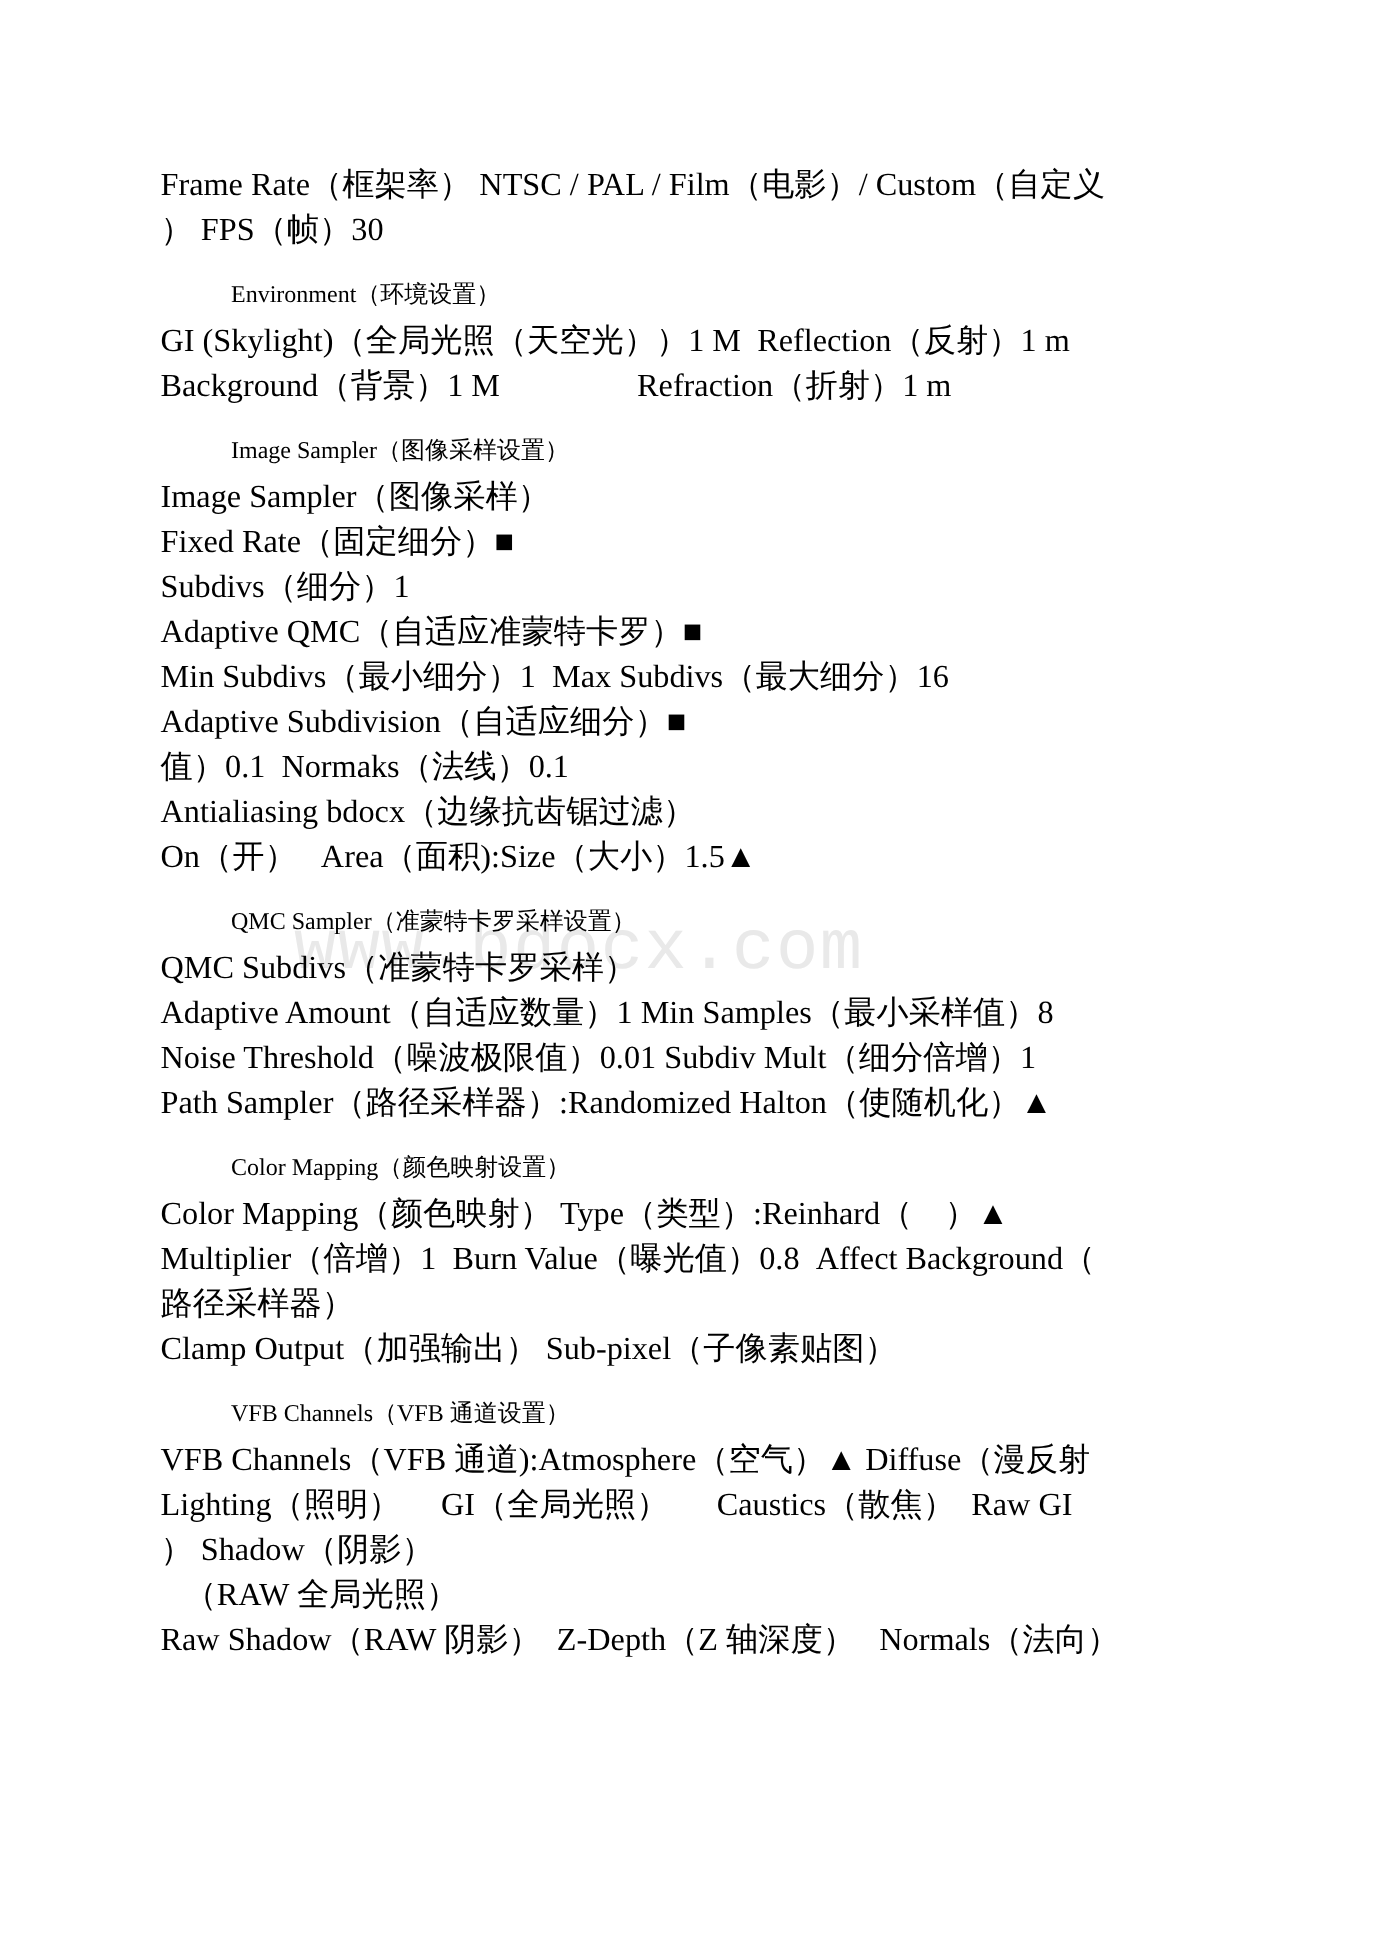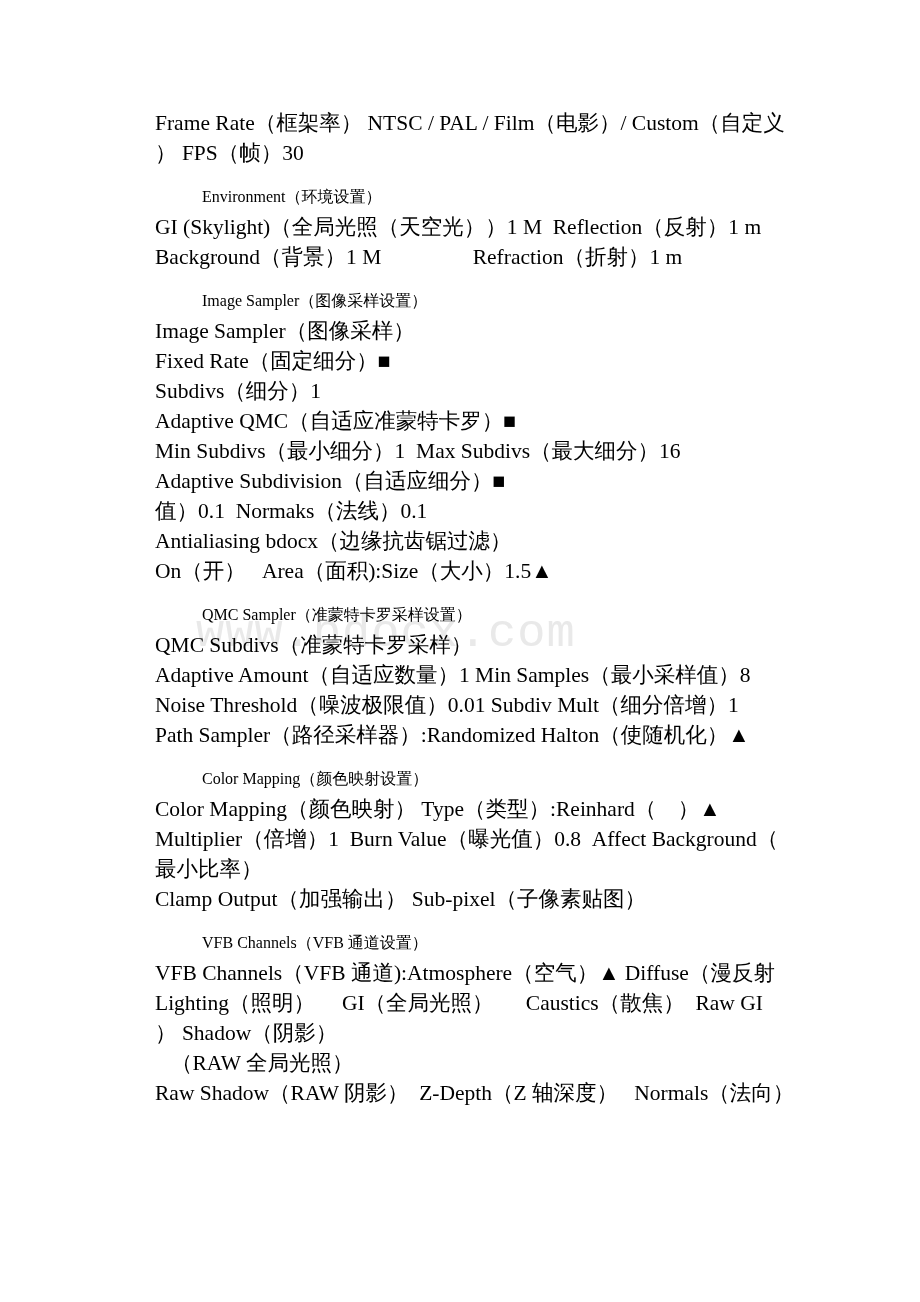--- a/index.html
+++ b/index.html
@@ -37,21 +37,20 @@
     z-index: 0;
     user-select: none;
     line-height: 56px;
   }
   #doc-body {
     position: absolute;
     left: 107px;
     top: 108px;
     width: 700px;
     z-index: 1;
-    margin-left: 48px;
   }
   .line {
     font-size: 21.5px;
     line-height: 30px;
     white-space: pre-wrap;
     word-break: break-word;
     min-height: 30px;
   }
   .heading {
     font-size: 16px;
@@ -103,21 +102,21 @@
     <div class="line">QMC Subdivs（准蒙特卡罗采样）</div>
     <div class="line">Adaptive Amount（自适应数量）1 Min Samples（最小采样值）8</div>
     <div class="line">Noise Threshold（噪波极限值）0.01 Subdiv Mult（细分倍增）1</div>
     <div class="line">Path Sampler（路径采样器）:Randomized Halton（使随机化）▲</div>
 
     <div class="spacer-sm"></div>
 
     <div class="heading">Color Mapping（颜色映射设置）</div>
     <div class="line">Color Mapping（颜色映射） Type（类型）:Reinhard（    ）▲</div>
     <div class="line">Multiplier（倍增）1  Burn Value（曝光值）0.8  Affect Background（</div>
-    <div class="line">最小比率）</div>
+    <div class="line">路径采样器）</div>
     <div class="line">Clamp Output（加强输出） Sub-pixel（子像素贴图）</div>
 
     <div class="spacer-sm"></div>
 
     <div class="heading">VFB Channels（VFB 通道设置）</div>
     <div class="line">VFB Channels（VFB 通道):Atmosphere（空气）▲ Diffuse（漫反射</div>
     <div class="line">Lighting（照明）     GI（全局光照）      Caustics（散焦）  Raw GI</div>
     <div class="line">） Shadow（阴影）</div>
     <div class="line cont-indent">（RAW 全局光照）</div>
     <div class="line">Raw Shadow（RAW 阴影）  Z-Depth（Z 轴深度）   Normals（法向）</div>

